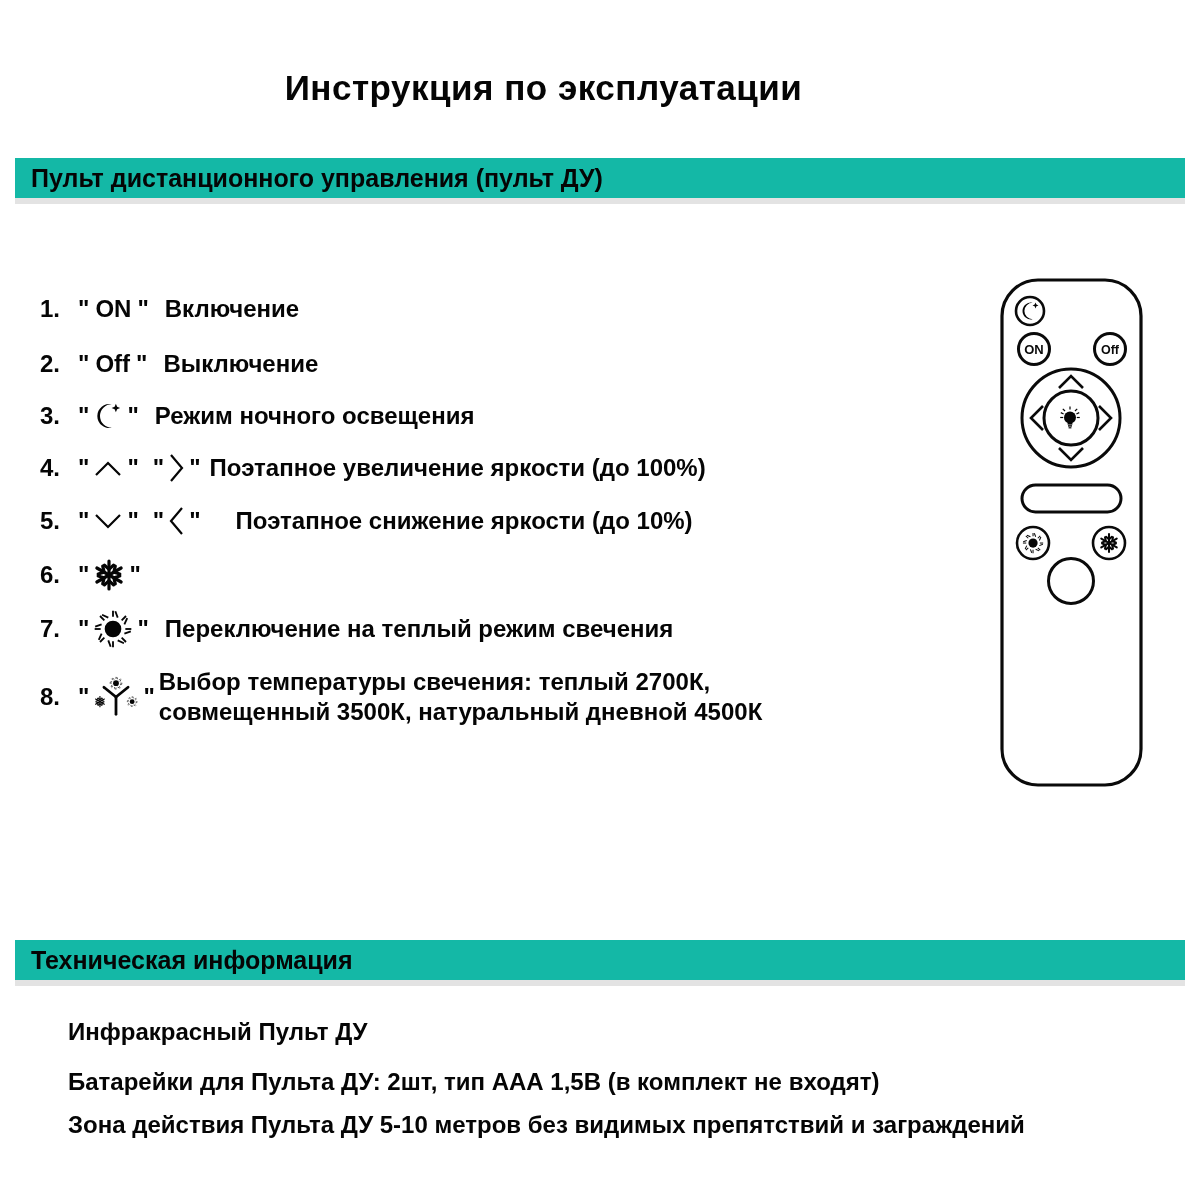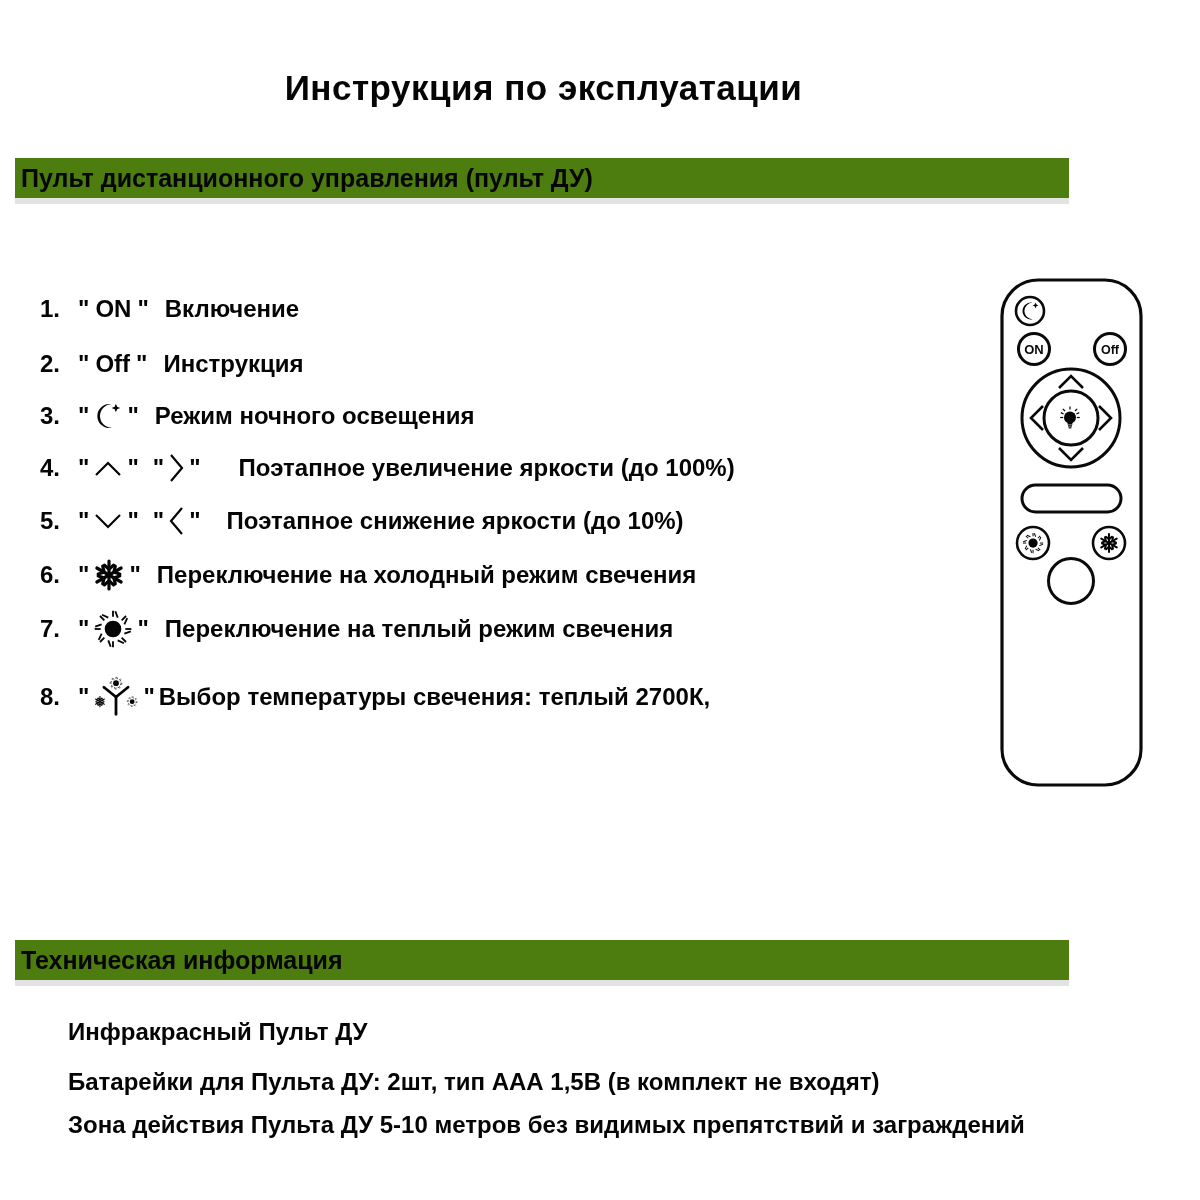--- a/index.html
+++ b/index.html
@@ -6,24 +6,24 @@
   body{
     width:1200px;height:1200px;position:relative;background:#ffffff;
     font-family:"Liberation Sans","DejaVu Sans",sans-serif;
     font-weight:bold;color:#050505;overflow:hidden;
   }
   .page-title{
     position:absolute;top:68px;left:0;width:1087px;
     text-align:center;font-size:35px;letter-spacing:0.5px;
   }
   .bar{
-    position:absolute;left:15px;width:1054px;height:46px;
-    background:#4d7c0f;border-bottom:6px solid #e3e3e3;
+    position:absolute;left:15px;width:1170px;height:46px;
+    background:#14b8a6;border-bottom:6px solid #e3e3e3;
     display:flex;align-items:center;box-sizing:border-box;
-    padding-left:6px;font-size:25px;
+    padding-left:16px;font-size:25px;
   }
   .bar.bar1{top:158px;}
   .bar.bar2{top:940px;text-align:center;}
   .row{
     position:absolute;left:40px;display:flex;align-items:center;
     height:44px;font-size:24px;white-space:nowrap;
   }
   .row .num{width:34px;flex:0 0 auto;}
   .row .q{margin:0 4px;}
   .row .btnword{margin:0 2px;}
@@ -110,21 +110,21 @@
     <span class="btnword">ON</span>
     <span class="q">"</span>
   <span class="lbl">Включение</span>
 </div>
 
 <div class="row" style="top:342px">
   <span class="num">2.</span>
   <span class="q">"</span>
     <span class="btnword">Off</span>
     <span class="q">"</span>
-  <span class="lbl">Инструкция</span>
+  <span class="lbl">Выключение</span>
 </div>
 
 <div class="row" style="top:394px">
   <span class="num">3.</span>
   <span class="q">"</span>
   <svg class="icon" width="30" height="30" viewBox="0 0 24 24">
       <use href="#sym-moon"></use>
     </svg>
   <span class="q">"</span>
   <span class="lbl">Режим ночного освещения</span>
@@ -136,47 +136,46 @@
   <svg class="icon" width="30" height="17" viewBox="0 0 30 17">
       <path d="M3,15 L15,3 L27,15" fill="none" stroke="#050505" stroke-width="2.2"></path>
     </svg>
   <span class="q">"</span>
   <span class="gap"></span>
   <span class="q">"</span>
   <svg class="icon" width="17" height="32" viewBox="0 0 17 32">
       <path d="M3,3 L14,16 L3,29" fill="none" stroke="#050505" stroke-width="2.2"></path>
     </svg>
   <span class="q">"</span>
-  <span class="lbl" style="margin-left:34px">Поэтапное увеличение яркости (до 100%)</span>
+  <span class="lbl" style="margin-left:5px">Поэтапное увеличение яркости (до 100%)</span>
 </div>
 
 <div class="row" style="top:499px">
   <span class="num">5.</span>
   <span class="q">"</span>
   <svg class="icon" width="30" height="17" viewBox="0 0 30 17">
       <path d="M3,2 L15,14 L27,2" fill="none" stroke="#050505" stroke-width="2.2"></path>
     </svg>
   <span class="q">"</span>
   <span class="gap"></span>
   <span class="q">"</span>
   <svg class="icon" width="17" height="32" viewBox="0 0 17 32">
       <path d="M14,3 L3,16 L14,29" fill="none" stroke="#050505" stroke-width="2.2"></path>
     </svg>
   <span class="q">"</span>
-  <span class="lbl" style="margin-left:22px">Поэтапное снижение яркости (до 10%)</span>
+  <span class="lbl" style="margin-left:31px">Поэтапное снижение яркости (до 10%)</span>
 </div>
 
 <div class="row" style="top:553px">
   <span class="num">6.</span>
   <span class="q">"</span>
   <svg class="icon" width="32" height="32" viewBox="0 0 24 24">
       <use href="#sym-flake"></use>
     </svg>
   <span class="q">"</span>
-  <span class="lbl">Переключение на холодный режим свечения</span>
 </div>
 
 <div class="row" style="top:607px">
   <span class="num">7.</span>
   <span class="q">"</span>
   <svg class="icon" width="40" height="40" viewBox="0 0 24 24">
       <use href="#sym-sun"></use>
     </svg>
   <span class="q">"</span>
   <span class="lbl">Переключение на теплый режим свечения</span>
@@ -197,20 +196,21 @@
     <g transform="translate(1,17) scale(0.42)">
         <use href="#sym-flake"></use>
       </g>
     <g transform="translate(29,17) scale(0.42)">
         <use href="#sym-sun"></use>
       </g>
   </svg>
   <span class="q">"</span>
   <div class="twoline">
     <div>Выбор температуры свечения: теплый 2700К,</div>
+    <div>совмещенный 3500К, натуральный дневной 4500К</div>
   </div>
 </div>
 
 <div class="remote-wrap">
   <svg width="143" height="509" viewBox="0 0 143 509">
     <rect x="2" y="2" width="139" height="505" rx="36" fill="#ffffff" stroke="#0a0a0a" stroke-width="3.2"></rect>
 
     <g>
       <circle cx="30" cy="33" r="14" fill="#ffffff" stroke="#0a0a0a" stroke-width="2.6"></circle>
       <g transform="translate(19.5,22.5) scale(0.875)">

